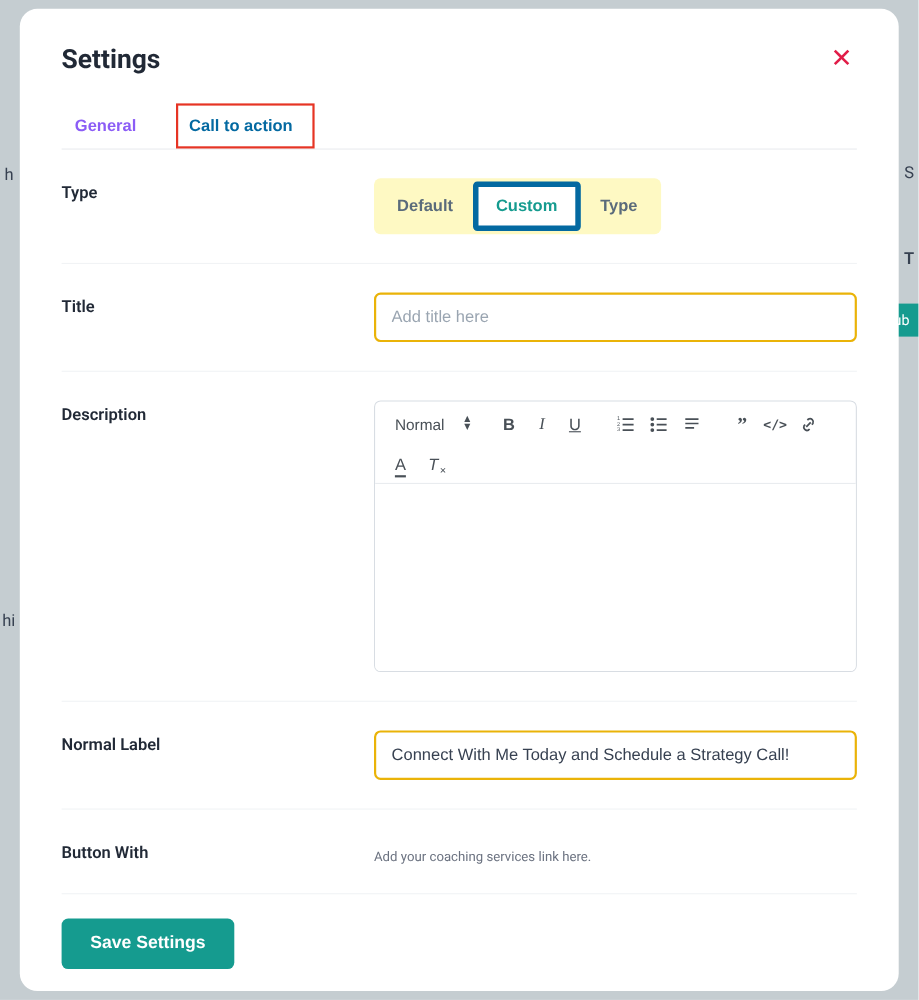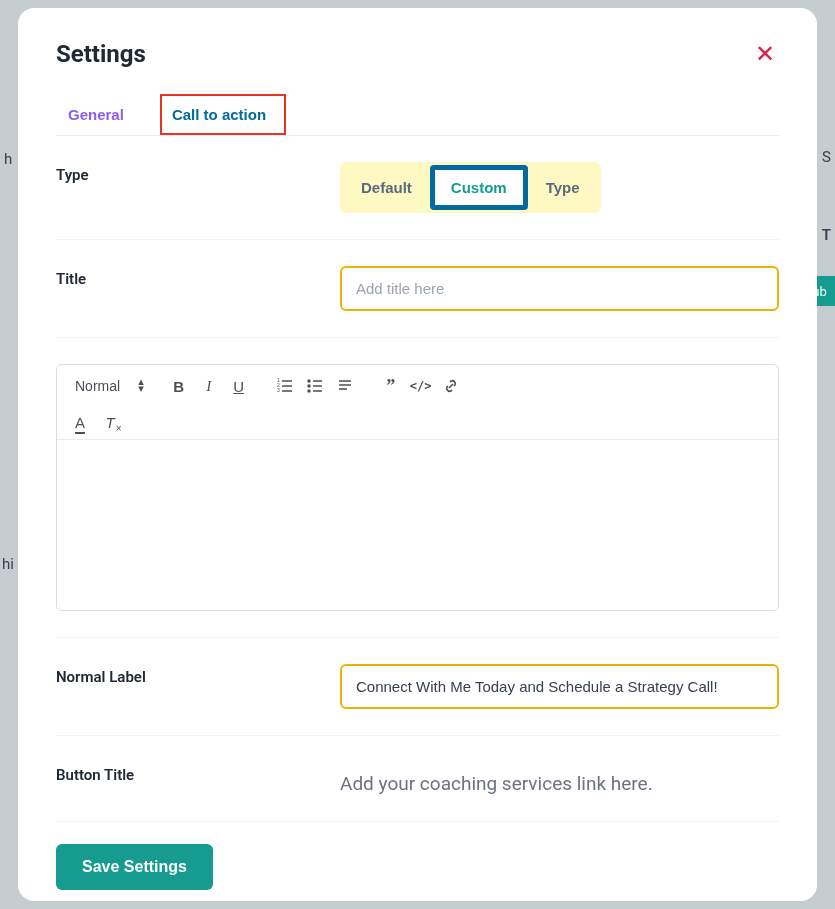--- a/index.html
+++ b/index.html
@@ -152,21 +152,21 @@
     border-radius: 3px;
   }
   .tb-btn svg { width: 16px; height: 16px; }
   .tb-sep { width: 12px; }
   .rte-body {
     height: 170px;
     padding: 10px;
     background: #fff;
   }
   .helper {
-    font-size: 19px;
+    font-size: 12px;
     color: #6b7280;
     margin-top: 10px;
   }
   .footer {
     margin-top: auto;
     padding-top: 22px;
   }
   .save-btn {
     background: #159b8f;
     color: #fff;
@@ -235,20 +235,21 @@
   </div>
 
   <div class="form-section">
     <div class="label-col">Title</div>
     <div class="field-col">
       <input type="text" class="text-input" placeholder="Add title here" style="">
     </div>
   </div>
 
   <div class="form-section">
+    <div class="label-col">Description</div>
     <div class="field-col">
       <div class="rte">
         <div class="rte-toolbar">
           <button class="rte-select">
             <span>Normal</span>
             <span style="font-size:11px; line-height:0.6; display:inline-flex; flex-direction:column;">
                 <span>▴</span>
                 <span>▾</span>
               </span>
           </button>
@@ -299,21 +300,21 @@
   </div>
 
   <div class="form-section">
     <div class="label-col">Normal Label</div>
     <div class="field-col">
       <input type="text" class="text-input" value="Connect With Me Today and Schedule a Strategy Call!" style="">
     </div>
   </div>
 
   <div class="form-section" style="border-bottom:1px solid #f1f3f5;">
-    <div class="label-col">Button Title</div>
+    <div class="label-col">Button With</div>
     <div class="field-col">
       <div class="helper">Add your coaching services link here.</div>
     </div>
   </div>
 
   <div class="footer">
     <button class="save-btn">Save Settings</button>
   </div>
 
 </div>

